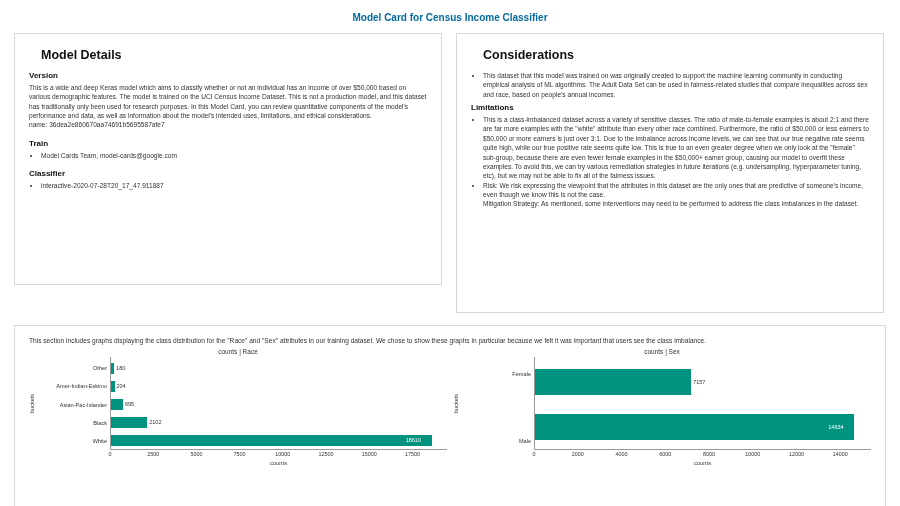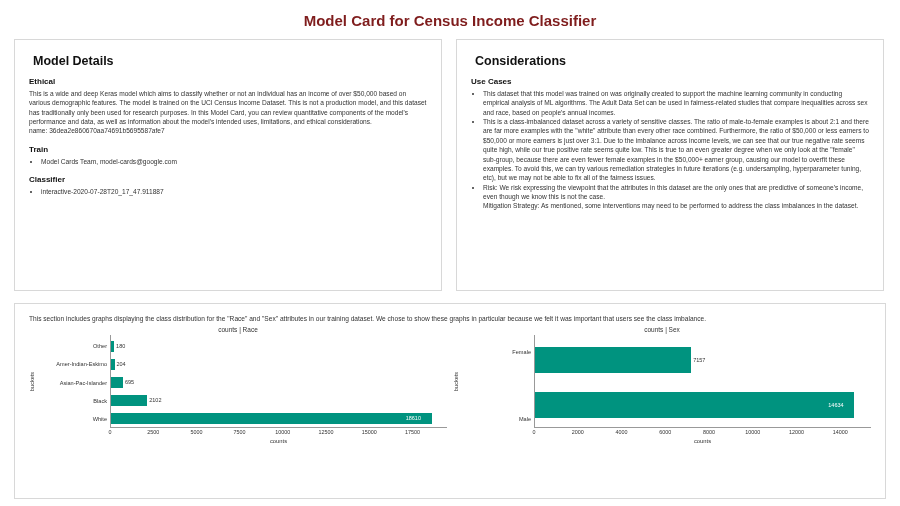--- a/index.html
+++ b/index.html
@@ -11,41 +11,41 @@
     color: #222;
     overflow: hidden;
   }
   .page {
     width: 900px; height: 506px;
     padding: 8px 14px 0 14px;
     position: relative;
   }
   .title {
     text-align: center;
-    font-size: 15px;
+    font-size: 10px;
     font-weight: bold;
     margin: 4px 0 10px 0;
-    color: #7f1d1d;
+    color: #0369a1;
   }
   .columns {
     display: flex;
     gap: 14px;
     align-items: stretch;
   }
   .card {
     border: 1px solid #d8d8d8;
     background: #fff;
     padding: 12px 14px 14px 14px;
   }
   .col-left { width: 428px; height: 252px; }
-  .col-right { width: 428px; height: 252px; }
+  .col-right { width: 428px; height: 280px; }
   .card h2 {
     font-size: 12.5px;
     font-weight: bold;
-    margin: 2px 0 9px 4px;
+    margin: 2px 0 9px 12px;
     color: #111;
   }
   .card h3 {
     font-size: 8px;
     font-weight: bold;
     margin: 9px 0 3px 0;
     color: #111;
   }
   .card h3:first-of-type { margin-top: 4px; }
   p.body {
@@ -174,44 +174,44 @@
 
 <div class="page">
 
   <div class="title">Model Card for Census Income Classifier</div>
 
   <div class="columns">
 
     <div class="card col-left">
       <h2>Model Details</h2>
 
-      <h3>Ethical</h3>
+      <h3>Version</h3>
       <p class="body">This is a wide and deep Keras model which aims to classify whether or not an individual has an income of over $50,000 based on various demographic features. The model is trained on the UCI Census Income Dataset. This is not a production model, and this dataset has traditionally only been used for research purposes. In this Model Card, you can review quantitative components of the model's performance and data, as well as information about the model's intended uses, limitations, and ethical considerations.</p>
 
       <p class="body">name: 36dea2e860670aa74691b5695587afe7</p>
 
       <h3>Train</h3>
       <ul class="bullets">
         <li>Model Cards Team, model-cards@google.com</li>
       </ul>
 
       <h3>Classifier</h3>
       <ul class="bullets">
         <li>interactive-2020-07-28T20_17_47.911887</li>
       </ul>
     </div>
 
     <div class="card col-right">
       <h2>Considerations</h2>
 
-      <h3>Use Cases</h3>
       <ul class="bullets">
         <li>This dataset that this model was trained on was originally created to support the machine learning community in conducting empirical analysis of ML algorithms. The Adult Data Set can be used in fairness-related studies that compare inequalities across sex and race, based on people's annual incomes.</li>
       </ul>
 
+      <h3>Limitations</h3>
       <ul class="bullets">
         <li>This is a class-imbalanced dataset across a variety of sensitive classes. The ratio of male-to-female examples is about 2:1 and there are far more examples with the "white" attribute than every other race combined. Furthermore, the ratio of $50,000 or less earners to $50,000 or more earners is just over 3:1. Due to the imbalance across income levels, we can see that our true negative rate seems quite high, while our true positive rate seems quite low. This is true to an even greater degree when we only look at the "female" sub-group, because there are even fewer female examples in the $50,000+ earner group, causing our model to overfit these examples. To avoid this, we can try various remediation strategies in future iterations (e.g. undersampling, hyperparameter tuning, etc), but we may not be able to fix all of the fairness issues.</li>
       </ul>
 
       <ul class="bullets">
         <li style="white-space: pre-line;">Risk: We risk expressing the viewpoint that the attributes in this dataset are the only ones that are predictive of someone's income, even though we know this is not the case.
 Mitigation Strategy: As mentioned, some interventions may need to be performed to address the class imbalances in the dataset.</li>
       </ul>
     </div>
 

